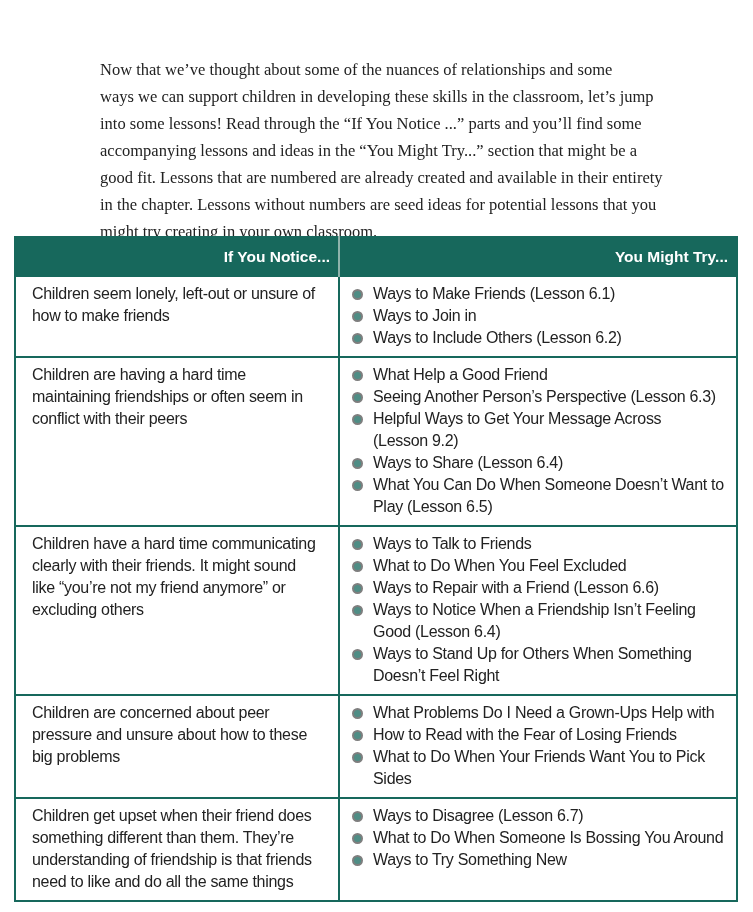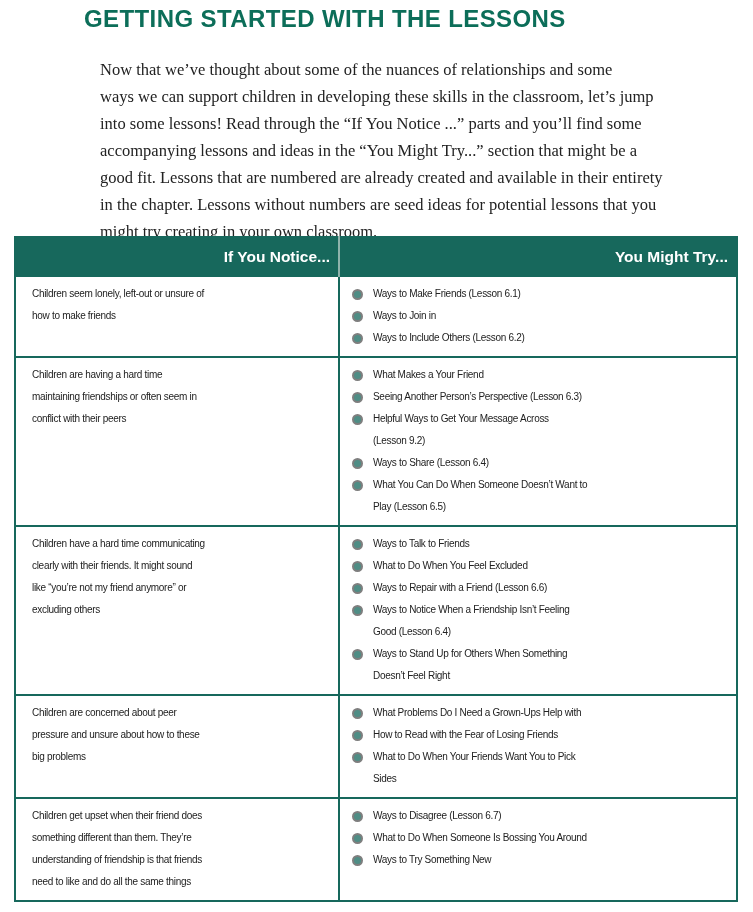--- a/index.html
+++ b/index.html
@@ -27,21 +27,21 @@
   }
   table.lessons th{
     background:var(--teal,#17685c);
     color:var(--header-text,#ffffff);
     text-align:right;font-size:15.5px;font-weight:700;letter-spacing:0;
     padding:10px 8px 9px 16px;
   }
   table.lessons th.try-h{border-left:2px solid #8fb3ac;}
   table.lessons td{
     vertical-align:top;
-    font-size:10px;line-height:22px;color:var(--body-text,#222222);
+    font-size:16px;line-height:22px;color:var(--body-text,#222222);
     border-top:2px solid var(--teal,#17685c);
     padding:6px 4px 7px 16px;
     white-space:pre-line;
   }
   table.lessons td.try{
     border-left:2px solid var(--teal,#17685c);
     padding:6px 6px 7px 12px;
     margin-left:20px;
   }
   ul.lesson-list{margin:0;padding:0;list-style:none;}
@@ -51,21 +51,20 @@
     background:var(--bullet-fill,#4f8d85);
     border:2px solid var(--bullet-ring,#7e7e7e);
     margin:6px 10px 0 0;
   }
   .li-text{flex:1;}
 </style>
 </head>
 <body>
 
 <div class="page">
-  <h1 class="title">GETTING STARTED WITH THE LESSONS</h1>
   <p class="intro">Now that we’ve thought about some of the nuances of relationships and some
 ways we can support children in developing these skills in the classroom, let’s jump
 into some lessons! Read through the “If You Notice ...” parts and you’ll find some
 accompanying lessons and ideas in the “You Might Try...” section that might be a
 good fit. Lessons that are numbered are already created and available in their entirety
 in the chapter. Lessons without numbers are seed ideas for potential lessons that you
 might try creating in your own classroom.</p>
 
   <table class="lessons">
     <colgroup>
@@ -81,21 +80,21 @@
     <tbody>
         <tr>
           <td class="notice">Children seem lonely, left-out or unsure of
 how to make friends</td>
           <td class="try"><ul class="lesson-list"><li><span class="dot"></span><span class="li-text">Ways to Make Friends (Lesson 6.1)</span></li><li><span class="dot"></span><span class="li-text">Ways to Join in</span></li><li><span class="dot"></span><span class="li-text">Ways to Include Others (Lesson 6.2)</span></li></ul></td>
         </tr>
         <tr>
           <td class="notice">Children are having a hard time
 maintaining friendships or often seem in
 conflict with their peers</td>
-          <td class="try"><ul class="lesson-list"><li><span class="dot"></span><span class="li-text">What Makes a Your Friend</span></li><li><span class="dot"></span><span class="li-text">Seeing Another Person’s Perspective (Lesson 6.3)</span></li><li><span class="dot"></span><span class="li-text">Helpful Ways to Get Your Message Across
+          <td class="try"><ul class="lesson-list"><li><span class="dot"></span><span class="li-text">What Help a Good Friend</span></li><li><span class="dot"></span><span class="li-text">Seeing Another Person’s Perspective (Lesson 6.3)</span></li><li><span class="dot"></span><span class="li-text">Helpful Ways to Get Your Message Across
 (Lesson 9.2)</span></li><li><span class="dot"></span><span class="li-text">Ways to Share (Lesson 6.4)</span></li><li><span class="dot"></span><span class="li-text">What You Can Do When Someone Doesn’t Want to
 Play (Lesson 6.5)</span></li></ul></td>
         </tr>
         <tr>
           <td class="notice">Children have a hard time communicating
 clearly with their friends. It might sound
 like “you’re not my friend anymore” or
 excluding others</td>
           <td class="try"><ul class="lesson-list"><li><span class="dot"></span><span class="li-text">Ways to Talk to Friends</span></li><li><span class="dot"></span><span class="li-text">What to Do When You Feel Excluded</span></li><li><span class="dot"></span><span class="li-text">Ways to Repair with a Friend (Lesson 6.6)</span></li><li><span class="dot"></span><span class="li-text">Ways to Notice When a Friendship Isn’t Feeling
 Good (Lesson 6.4)</span></li><li><span class="dot"></span><span class="li-text">Ways to Stand Up for Others When Something

